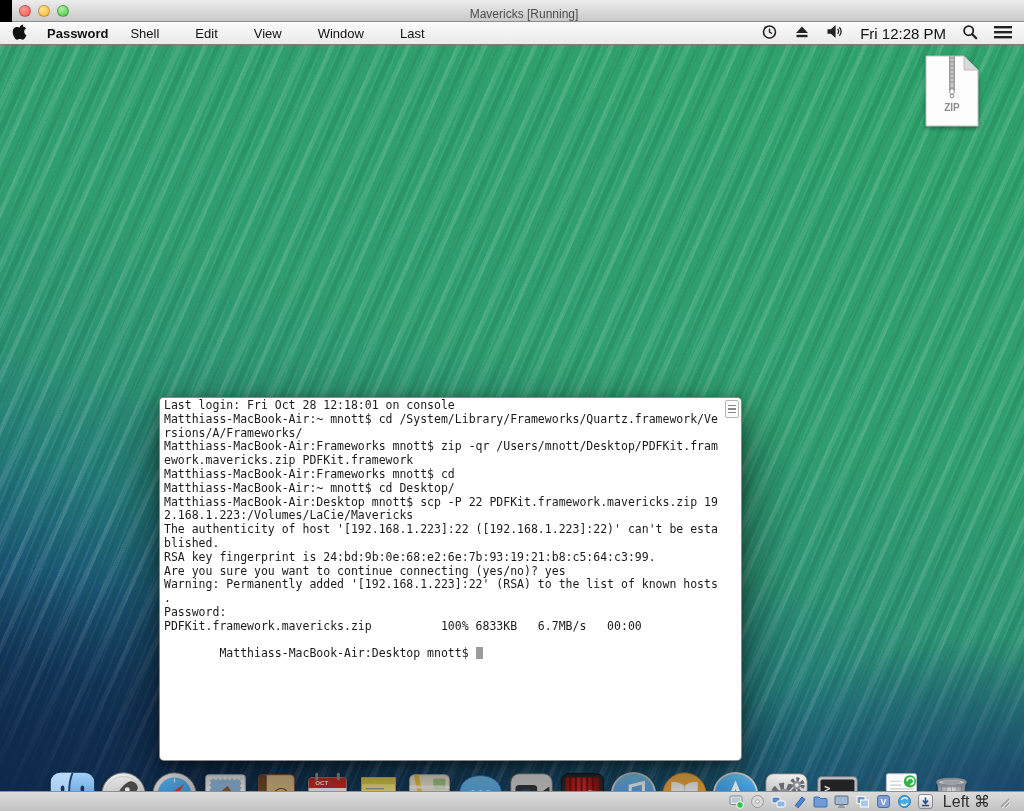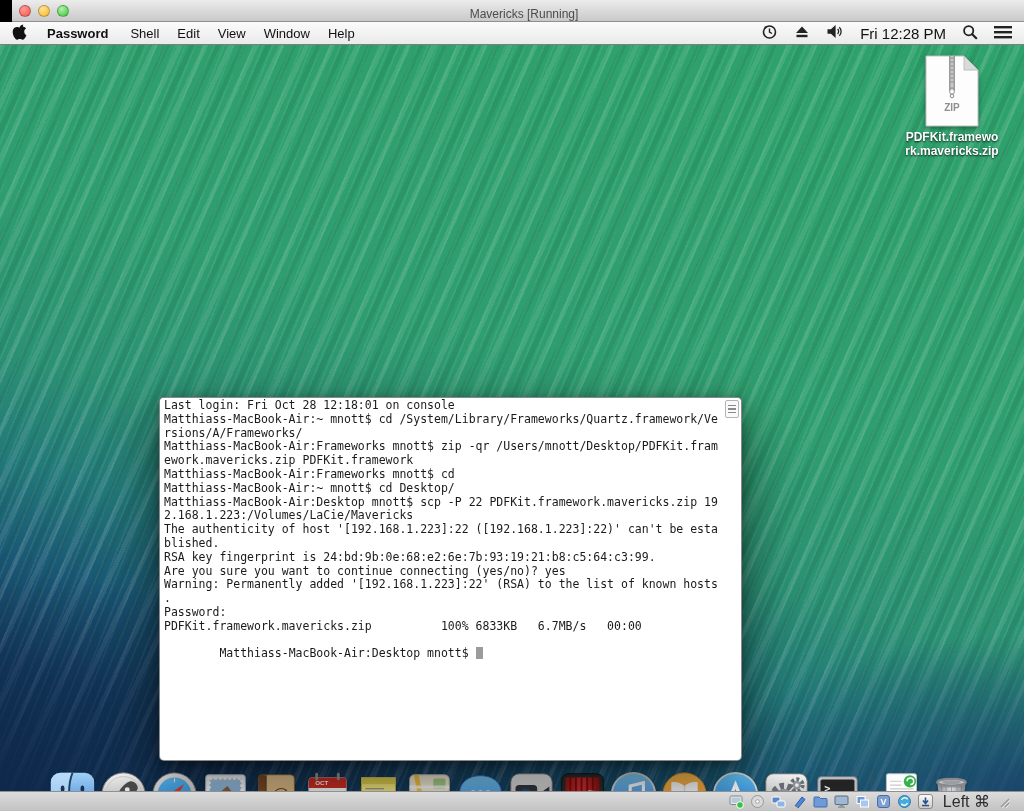--- a/index.html
+++ b/index.html
@@ -157,26 +157,26 @@
 </div>
 
 <div class="menubar">
   <div class="menubar-left">
     <span class="apple-menu">
       <svg width="15" height="18" viewBox="0 0 17 20">
           <path fill="#111" d="M11.6 3.6c.7-.9 1.2-2.1 1.1-3.3-1 .1-2.3.7-3 1.6-.7.8-1.3 2-1.1 3.2 1.1.1 2.3-.6 3-1.5zM13.8 8.5c0-2.4 2-3.5 2.1-3.6-1.1-1.7-2.9-1.9-3.5-1.9-1.5-.2-2.9.9-3.7.9-.8 0-1.9-.9-3.2-.8-1.6 0-3.1 1-3.9 2.4-1.7 2.9-.4 7.3 1.2 9.7.8 1.2 1.8 2.5 3 2.4 1.2 0 1.7-.8 3.1-.8 1.4 0 1.9.8 3.2.8 1.3 0 2.2-1.2 3-2.4.9-1.4 1.3-2.7 1.3-2.8-.1 0-2.6-1-2.6-3.9z"></path>
         </svg>
     </span>
     <span class="menu-app-name">Password</span>
-    <span style="display:flex; gap:18px;">
+    <span style="display:flex; gap:36px;">
         <span class="menu-item">Shell</span>
         <span class="menu-item">Edit</span>
         <span class="menu-item">View</span>
         <span class="menu-item">Window</span>
-        <span class="menu-item">Help</span>
+        <span class="menu-item">Last</span>
       </span>
   </div>
   <div class="menubar-right">
     <span>
       <svg width="17" height="17" viewBox="0 0 17 17">
           <circle cx="8.5" cy="9" r="6" fill="none" stroke="#222" stroke-width="1.6"></circle>
           <path d="M8.5 5.5 V9 L11 10.5" stroke="#222" stroke-width="1.4" fill="none"></path>
           <path d="M3 4 L5.5 3 L5 6 Z" fill="#222"></path>
         </svg>
     </span>
@@ -216,24 +216,20 @@
     <svg class="zip-art" width="64" height="72" viewBox="0 0 64 72">
       <path d="M6 1 H44 L58 15 V71 H6 Z" fill="#fdfdfd" stroke="#bfbfbf"></path>
       <path d="M44 1 L58 15 H44 Z" fill="#dadada" stroke="#bfbfbf"></path>
       <rect x="29" y="1" width="6" height="34" fill="#9b9b9b"></rect>
       <rect x="30.5" y="1" width="3" height="34" fill="#c8c8c8"></rect>
       <path d="M30.5 3 h3 M30.5 7 h3 M30.5 11 h3 M30.5 15 h3 M30.5 19 h3 M30.5 23 h3 M30.5 27 h3" stroke="#8a8a8a" stroke-width="1"></path>
       <rect x="29.8" y="33" width="4.4" height="6" rx="1.5" fill="none" stroke="#8a8a8a"></rect>
       <circle cx="32" cy="41" r="1.8" fill="none" stroke="#8a8a8a"></circle>
       <text x="32" y="56" text-anchor="middle" font-family="Liberation Sans, sans-serif" font-size="10" font-weight="bold" fill="#8f8f8f">ZIP</text>
     </svg>
-    <div class="desktop-icon-label">
-      <div>PDFKit.framewo</div>
-      <div>rk.mavericks.zip</div>
-    </div>
   </div>
 
   <div class="dock-surface"></div>
 
   <div class="dock-icons">
 
     <span class="dock-item">
       <svg viewBox="0 0 52 52">
         <rect x="3" y="3" width="46" height="46" rx="10" fill="url(#gFinder)"></rect>
         <path d="M3 13 a10 10 0 0 1 10-10 h13 c-4 12-4 34 1 46 H13 a10 10 0 0 1 -10-10 Z" fill="#cfe7fb" opacity=".55"></path>

